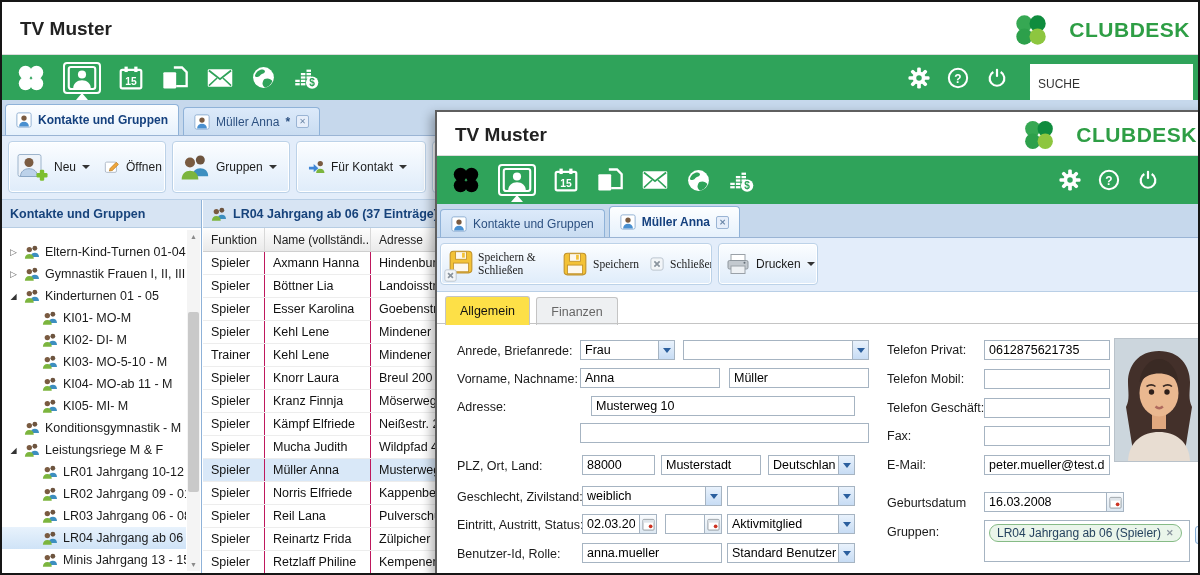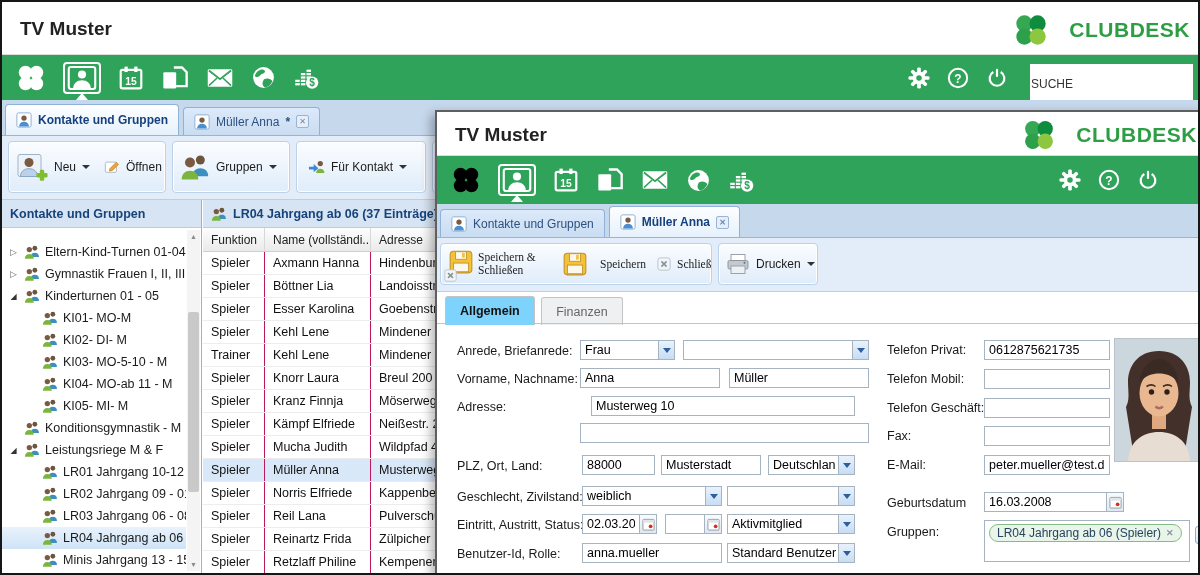--- a/index.html
+++ b/index.html
@@ -27,21 +27,21 @@
   .front .greenbar { top: 44px; height: 48px; }
   .navrow { position: absolute; left: 14px; top: 0; bottom: 0; display: flex; align-items: center; gap: 17px; }
   .navbtn { position: relative; display: flex; align-items: center; justify-content: center; }
   .navbtn svg { display: block; }
   .nav-sel::after { content: ""; position: absolute; left: 50%; bottom: -8px; transform: translateX(-50%);
                     border: 6px solid transparent; border-bottom: 7px solid #fff; border-top: none; }
   .sysrow { position: absolute; right: 190px; top: 0; bottom: 0; display: flex; align-items: center; gap: 17px; }
   .front .sysrow { right: 46px; }
   .searchbox { position: absolute; right: 5px; top: 9px; width: 163px; height: 39px; border: none;
                background: #fff; font-family: "Liberation Sans", sans-serif; font-size: 12px;
-               color: #333; padding: 0 1px; }
+               color: #333; padding: 0 8px; }
 
   
   .tabrow { position: absolute; left: 0; right: 0; background: #c6d8ec; border-bottom: 1px solid #9ab4d4;
             display: flex; align-items: flex-end; padding-left: 3px; }
   .back .tabrow { top: 98px; height: 36px; }
   .front .tabrow { top: 92px; height: 34px; }
   .tab { position: relative; display: inline-flex; align-items: center; gap: 6px; height: 28px;
          padding: 0 10px; border: 1px solid #8fb2d8; border-bottom: none; border-radius: 4px 4px 0 0;
          background: linear-gradient(#dceafa, #c9dcf1); color: #2c5080; font-size: 12px;
          margin-right: 4px; white-space: nowrap; }
@@ -101,21 +101,21 @@
           font-size: 12.5px; color: #111; }
   .grow.sel { background: #d9e8f8; }
   .c { padding: 0 8px; white-space: nowrap; overflow: hidden; }
   .w1 { width: 62px; } .w2 { width: 106px; } .w3 { flex: 1; }
   .c.w1, .c.w2 { border-right: 1px solid #be185d; height: 100%; display: flex; align-items: center; }
 
   
   .subtab { position: absolute; top: 184px; height: 28px; display: flex; align-items: center;
             padding: 0 14px; font-size: 12.5px; border: 1px solid #c4c4c4; border-bottom: none;
             border-radius: 3px 3px 0 0; background: #eef0f2; color: #666; }
-  .subtab.active { background: #7dd3fc; font-weight: bold; color: #111; z-index: 2; height: 29px; top: 183px; }
+  .subtab.active { background: #fde047; font-weight: normal; color: #111; z-index: 2; height: 29px; top: 183px; }
   .subtab-line { position: absolute; left: 0; right: 0; top: 211px; border-top: 1px solid #c4c4c4; }
   .flabel { position: absolute; font-size: 12.5px; color: #1a1a1a; white-space: nowrap; }
   .fld { position: absolute; height: 20px; border: 1px solid #a6b4c2; background: #fff;
          font-family: "Liberation Sans", sans-serif; font-size: 12.5px; color: #000; padding: 0 4px; }
   .combo { position: absolute; height: 20px; border: 1px solid #a6b4c2; background: #fff; }
   .combo-val { position: absolute; left: 4px; top: 2px; right: 18px; font-size: 12.5px; color: #000;
                white-space: nowrap; overflow: hidden; }
   .combo-arrow { position: absolute; right: 0; top: 0; bottom: 0; width: 16px;
                  background: linear-gradient(#e9f2fc, #c7dcf4); border-left: 1px solid #a6b4c2;
                  display: flex; align-items: center; justify-content: center; }
@@ -740,21 +740,21 @@
           <span class="fl-x">
             <svg width="26" height="26">
                 <use href="#s-floppy"></use>
               </svg>
             <svg class="mini" width="13" height="13">
                 <use href="#s-xgray"></use>
               </svg>
           </span>
           <span class="wrap2">Speichern &amp; Schließen</span>
         </div>
-        <div class="tbtn" style="gap:12px;">
+        <div class="tbtn" style="gap:5px;">
           <svg width="26" height="26">
               <use href="#s-floppy"></use>
             </svg>
           <span style="font-size:11.5px;">Speichern</span>
         </div>
         <div class="tb-stack" style="padding-right:2px;">
           <div class="tbtn" style="padding:1px 4px;">
             <svg width="14" height="14">
                 <use href="#s-xgray"></use>
               </svg>

